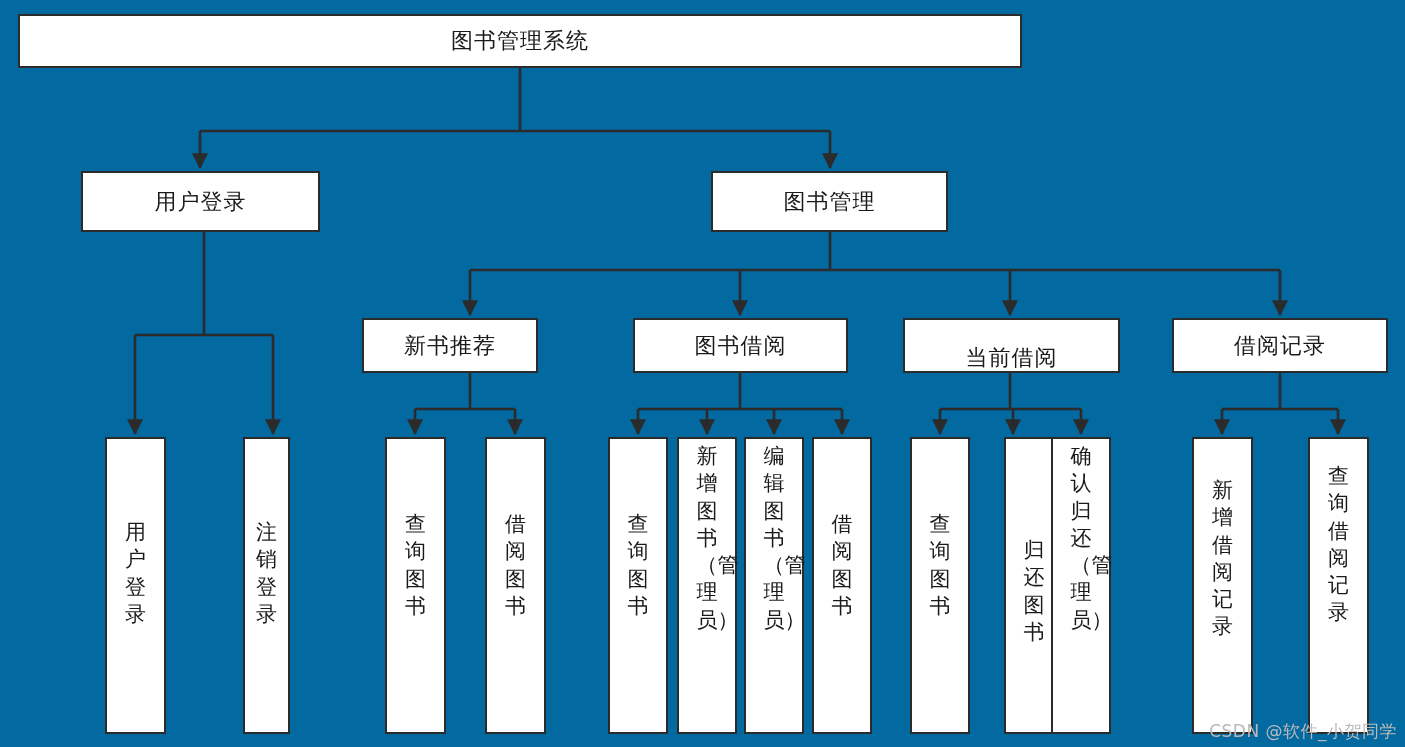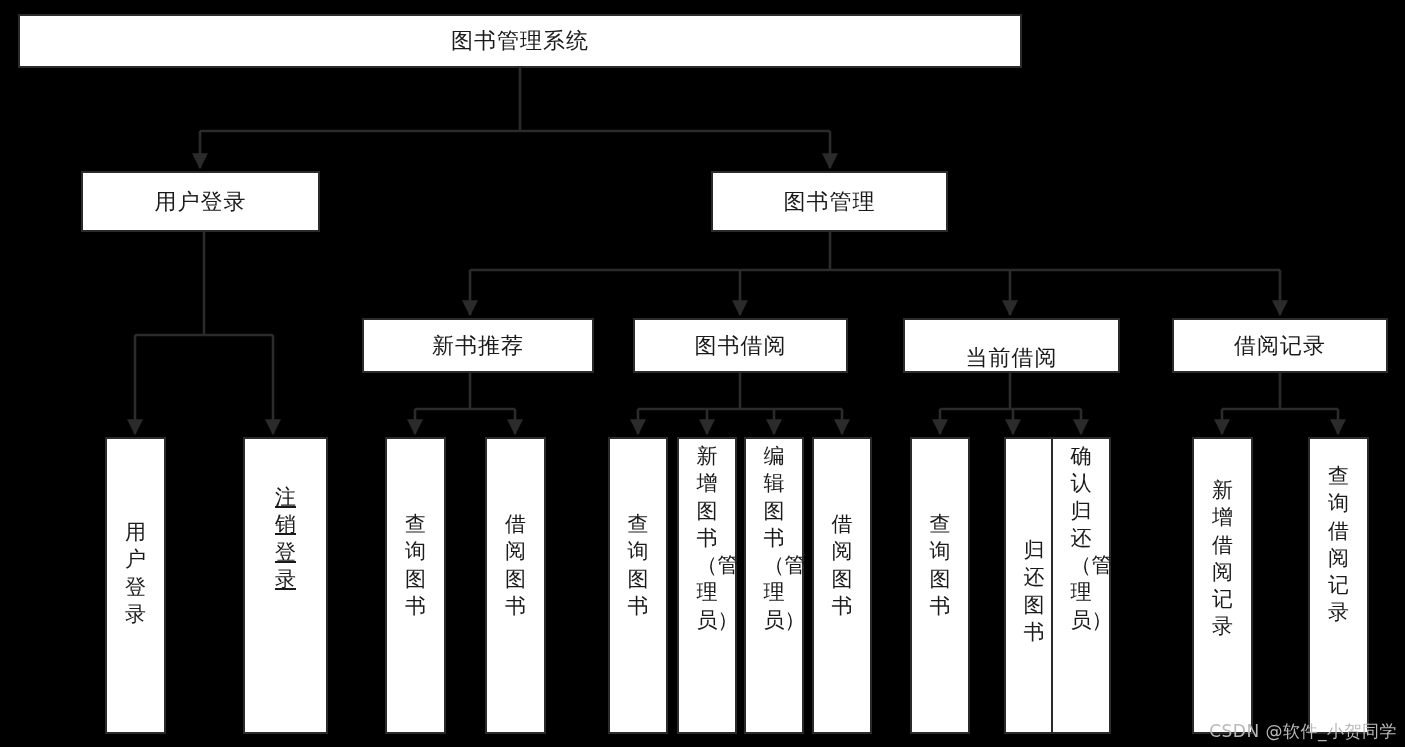--- a/index.html
+++ b/index.html
@@ -8,21 +8,21 @@
     padding: 0;
     background: #ffffff;
   }
   body {
     font-family: "DejaVu Sans", "Liberation Sans", sans-serif;
   }
   #canvas {
     position: relative;
     width: 1405px;
     height: 747px;
-    background: #000000;
+    background: #0369a1;
     overflow: hidden;
   }
   #edges {
     position: absolute;
     left: 0;
     top: 0;
     width: 1405px;
     height: 747px;
     pointer-events: none;
   }
@@ -134,37 +134,37 @@
     <span class="label">图书管理系统</span>
   </div>
 
   <div class="node h" style="left:81px; top:171px; width:239px; height:61px;">
     <span class="label">用户登录</span>
   </div>
   <div class="node h" style="left:711px; top:171px; width:237px; height:61px;">
     <span class="label">图书管理</span>
   </div>
 
-  <div class="node h" style="left:362px; top:318px; width:232px; height:55px;">
+  <div class="node h" style="left:362px; top:318px; width:176px; height:55px;">
     <span class="label">新书推荐</span>
   </div>
   <div class="node h" style="left:633px; top:318px; width:215px; height:55px;">
     <span class="label">图书借阅</span>
   </div>
   <div class="node h" style="left:903px; top:318px; width:217px; height:55px;align-items:flex-end;">
     <span class="label">当前借阅</span>
   </div>
   <div class="node h" style="left:1172px; top:318px; width:216px; height:55px;">
     <span class="label">借阅记录</span>
   </div>
 
   <div class="node v" style="left:105px; top:437px; width:61px; height:297px; padding-top:80px;">
     <span class="label">用户登录</span>
   </div>
-  <div class="node v" style="left:243px; top:437px; width:85px; height:297px; padding-top:45px;text-decoration:underline;">
+  <div class="node v" style="left:243px; top:437px; width:47px; height:297px; padding-top:80px;">
     <span class="label">注销登录</span>
   </div>
 
   <div class="node v" style="left:385px; top:437px; width:61px; height:297px; padding-top:72px;">
     <span class="label">查询图书</span>
   </div>
   <div class="node v" style="left:485px; top:437px; width:61px; height:297px; padding-top:72px;">
     <span class="label">借阅图书</span>
   </div>
 

